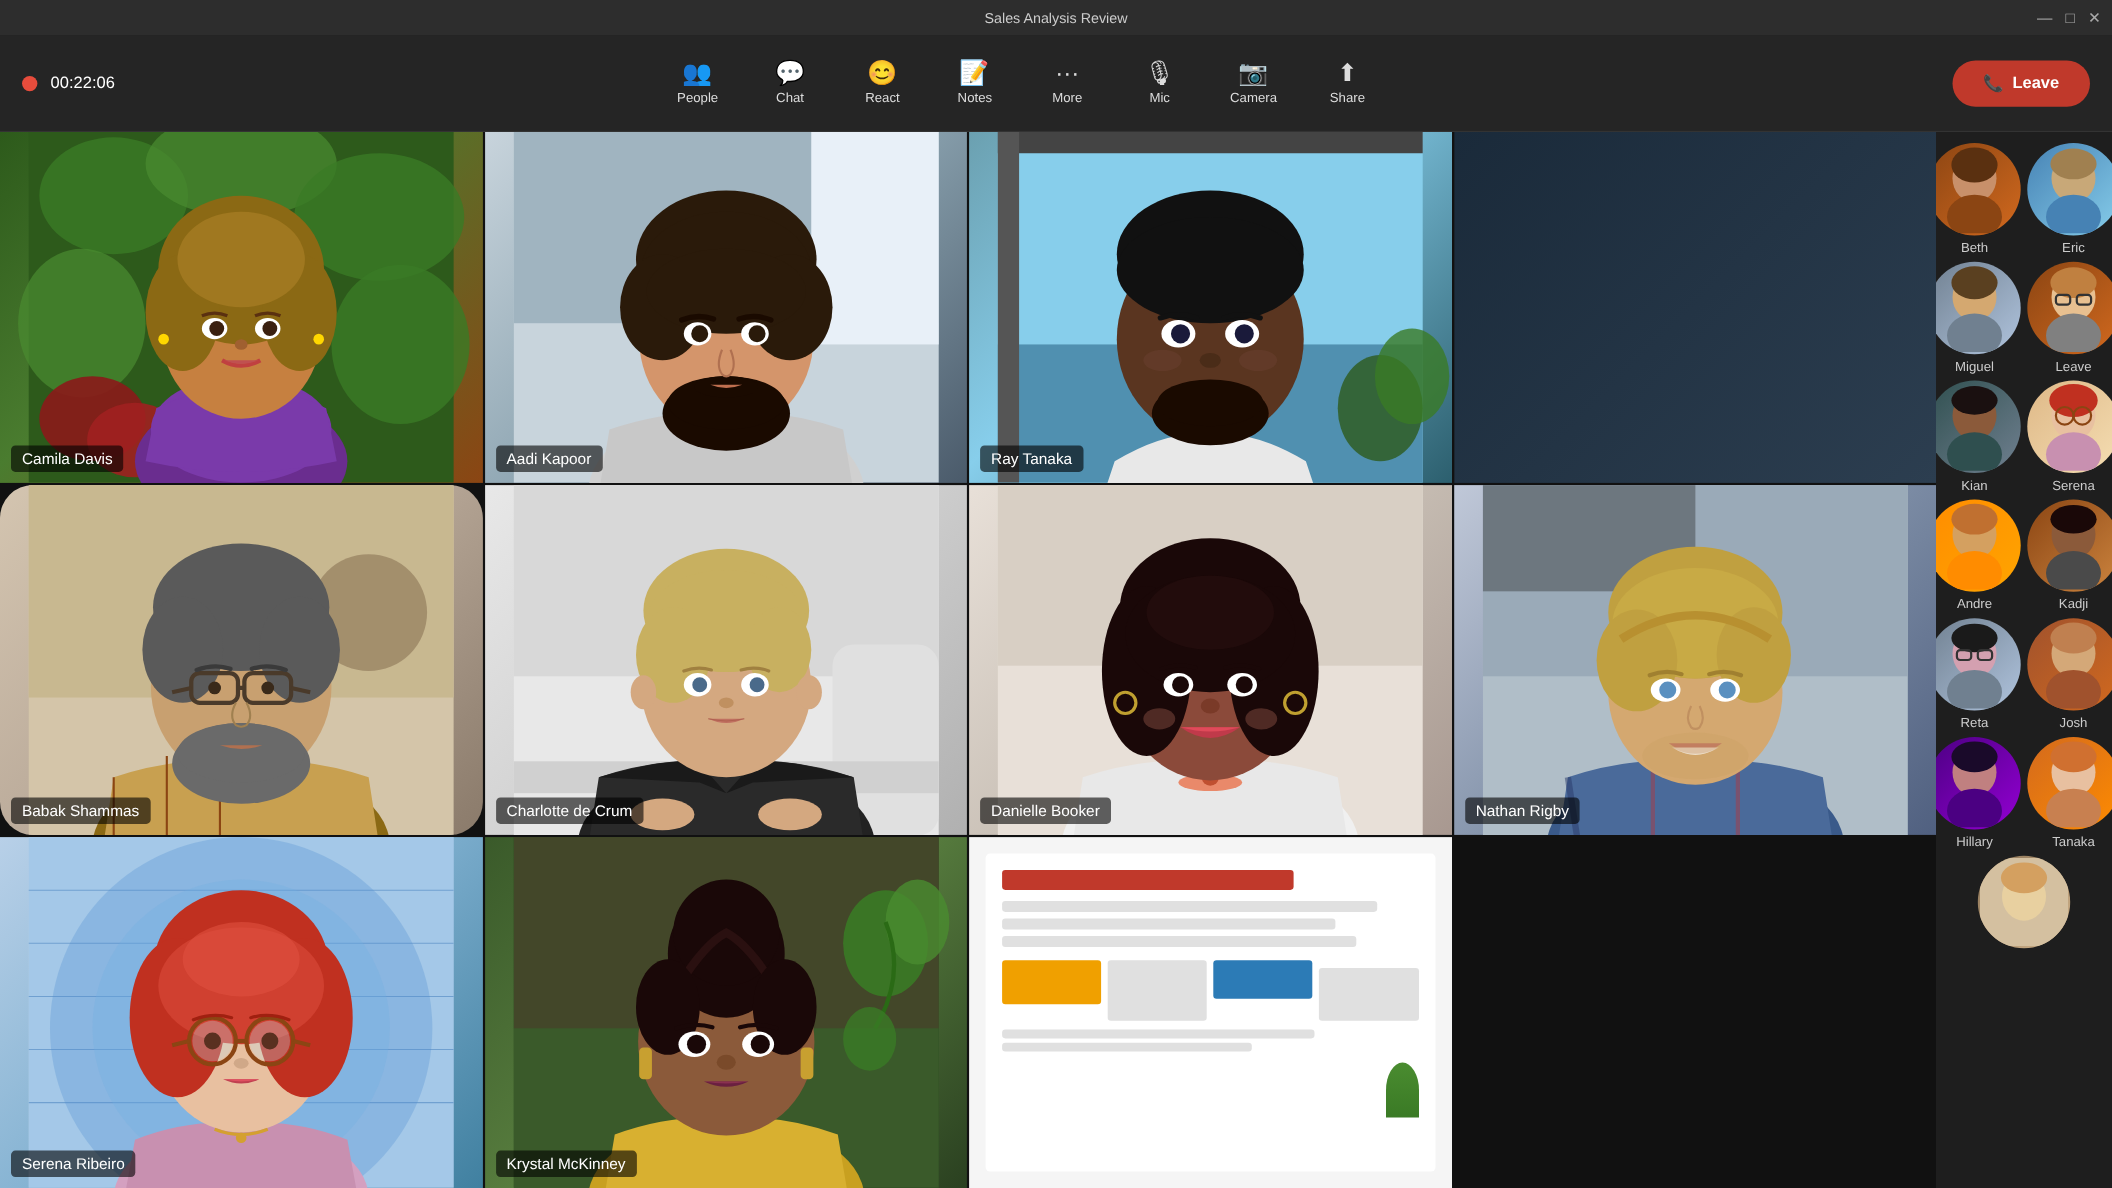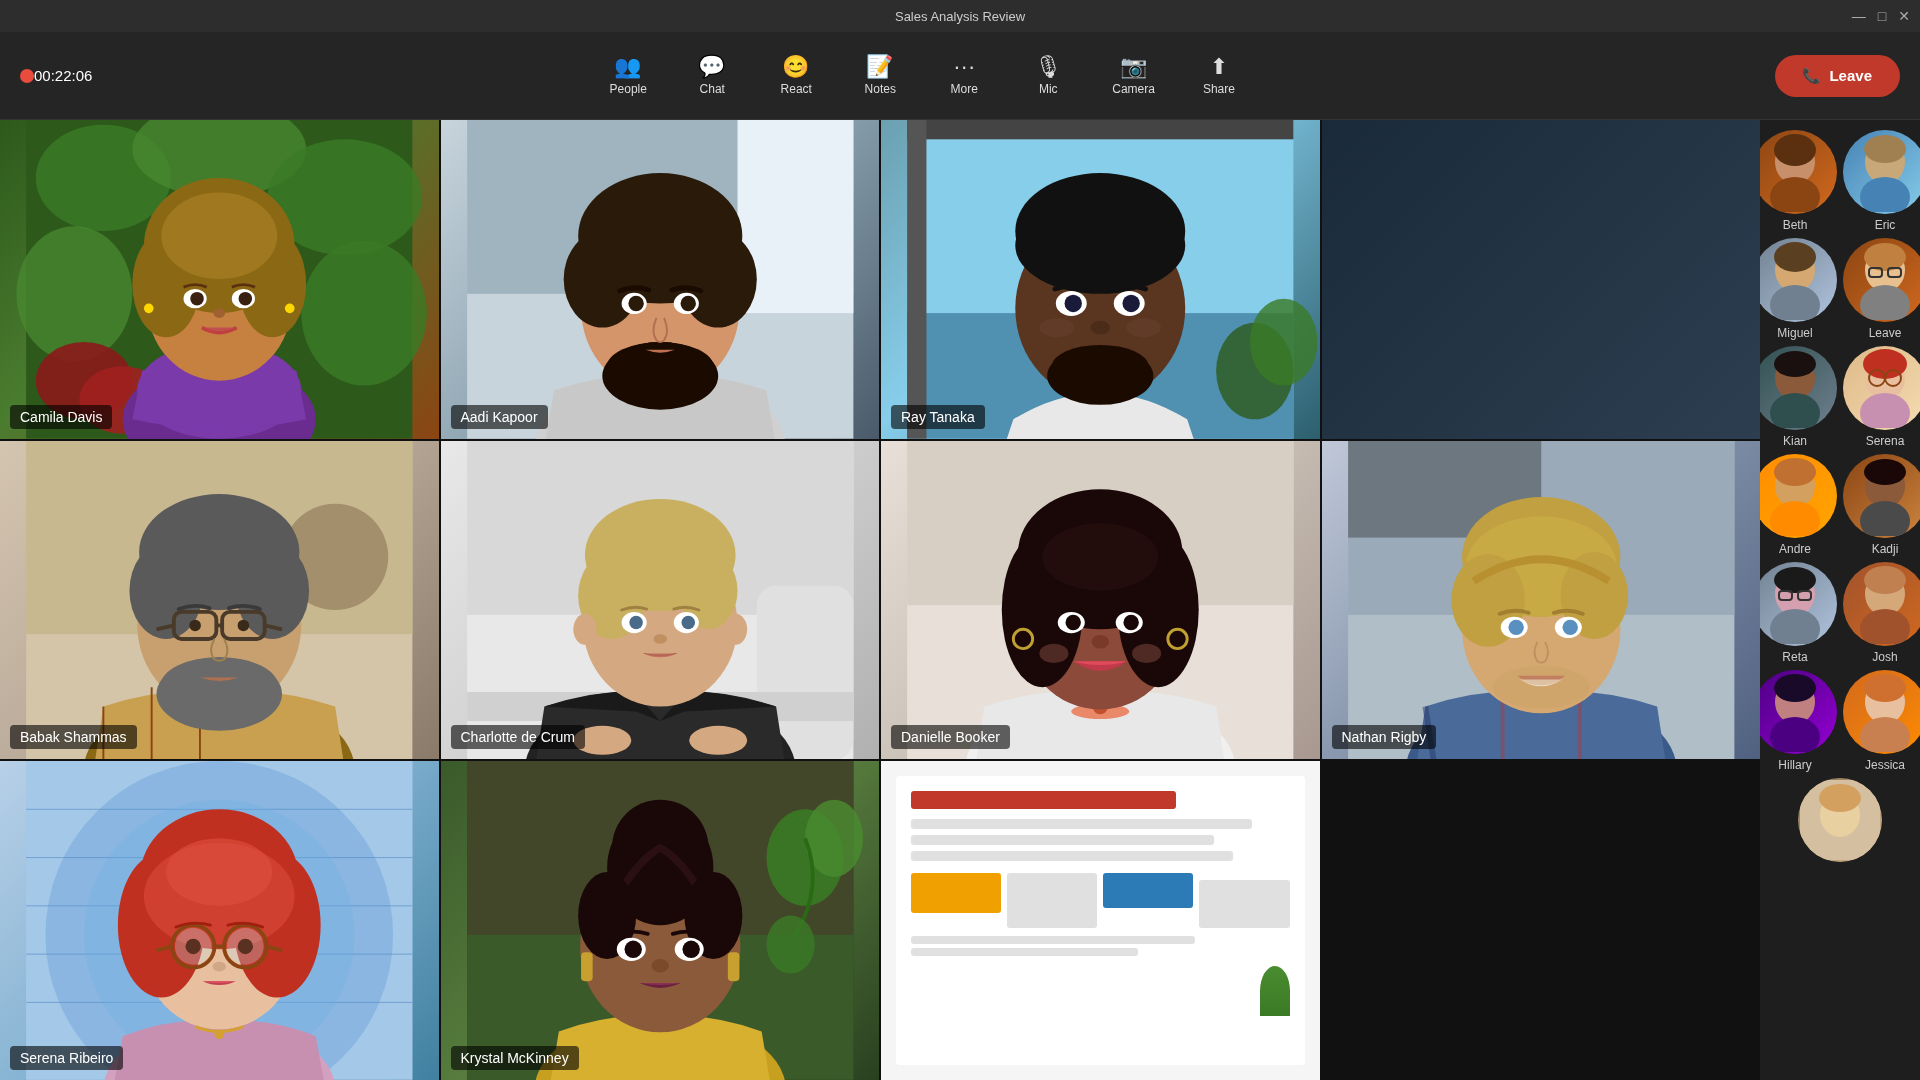--- a/index.html
+++ b/index.html
@@ -48,21 +48,21 @@
       height: 88px;
       background: #252525;
       display: flex;
       align-items: center;
       padding: 0 20px;
       border-bottom: 1px solid #333;
     }
     .recording-badge {
       display: flex;
       align-items: center;
-      gap: 0;
+      gap: 12px;
       font-size: 15px;
       color: #fff;
     }
     .rec-dot {
       width: 14px;
       height: 14px;
       border-radius: 50%;
       background: #e74c3c;
     }
     .toolbar-actions {
@@ -125,21 +125,21 @@
       background: #2a2a2a;
       overflow: hidden;
       cursor: pointer;
     }
 
     
     .cell-camila { background: linear-gradient(135deg, #2d5a1b 0%, #4a7c2f 40%, #8b4513 100%); }
     .cell-aadi { background: linear-gradient(135deg, #c8d4dc 0%, #8ba3b0 50%, #4a5a6a 100%); }
     .cell-ray { background: linear-gradient(135deg, #6ba0b0 0%, #87ceeb 40%, #2c5f6e 100%); }
     .cell-fourth { background: linear-gradient(135deg, #1a3a5c 0%, #2c5282 100%); }
-    .cell-babak { background: linear-gradient(135deg, #d4c5b0 0%, #b8a898 50%, #8a7a6a 100%); }
+    .cell-babak { background: linear-gradient(135deg, #d4c5b0 0%, #b8a898 50%, #8a7a6a 100%); border-radius: 30px; }
     .cell-charlotte { background: linear-gradient(135deg, #e8e8e8 0%, #d0d0d0 50%, #b0b0b0 100%); text-decoration: underline; }
     .cell-danielle { background: linear-gradient(135deg, #e8e0d8 0%, #c8bfb5 50%, #a89890 100%); }
     .cell-nathan { background: linear-gradient(135deg, #c0c8d8 0%, #8090a8 50%, #506080 100%); }
     .cell-serena { background: linear-gradient(135deg, #b8d0e8 0%, #80b0d0 50%, #4080a0 100%); }
     .cell-krystal { background: linear-gradient(135deg, #3a5a2a 0%, #5a8040 50%, #2a4020 100%); }
     .cell-screen { background: linear-gradient(135deg, #f0f0f0 0%, #e0e0e0 100%); }
 
     .name-tag {
       position: absolute;
       bottom: 10px;
@@ -905,21 +905,21 @@
         <span class="sidebar-name">Hillary</span>
       </div>
       <div class="sidebar-participant">
         <div class="sidebar-avatar av-jessica">
           <svg width="80" height="80" viewBox="0 0 80 80">
             <ellipse cx="40" cy="30" rx="20" ry="22" fill="#e8c0a0"></ellipse>
             <ellipse cx="40" cy="16" rx="21" ry="14" fill="#d07030"></ellipse>
             <ellipse cx="40" cy="65" rx="25" ry="20" fill="#c88050"></ellipse>
           </svg>
         </div>
-        <span class="sidebar-name">Jessica</span>
+        <span class="sidebar-name">Tanaka</span>
       </div>
     </div>
 
     <div class="sidebar-row">
       <div class="sidebar-participant">
         <div class="sidebar-avatar av-extra">
           <svg width="80" height="80" viewBox="0 0 80 80">
             <rect width="80" height="80" fill="#d4c0a0"></rect>
             <ellipse cx="40" cy="35" rx="20" ry="22" fill="#e8d0a0"></ellipse>
             <ellipse cx="40" cy="18" rx="21" ry="14" fill="#d4a060"></ellipse>

